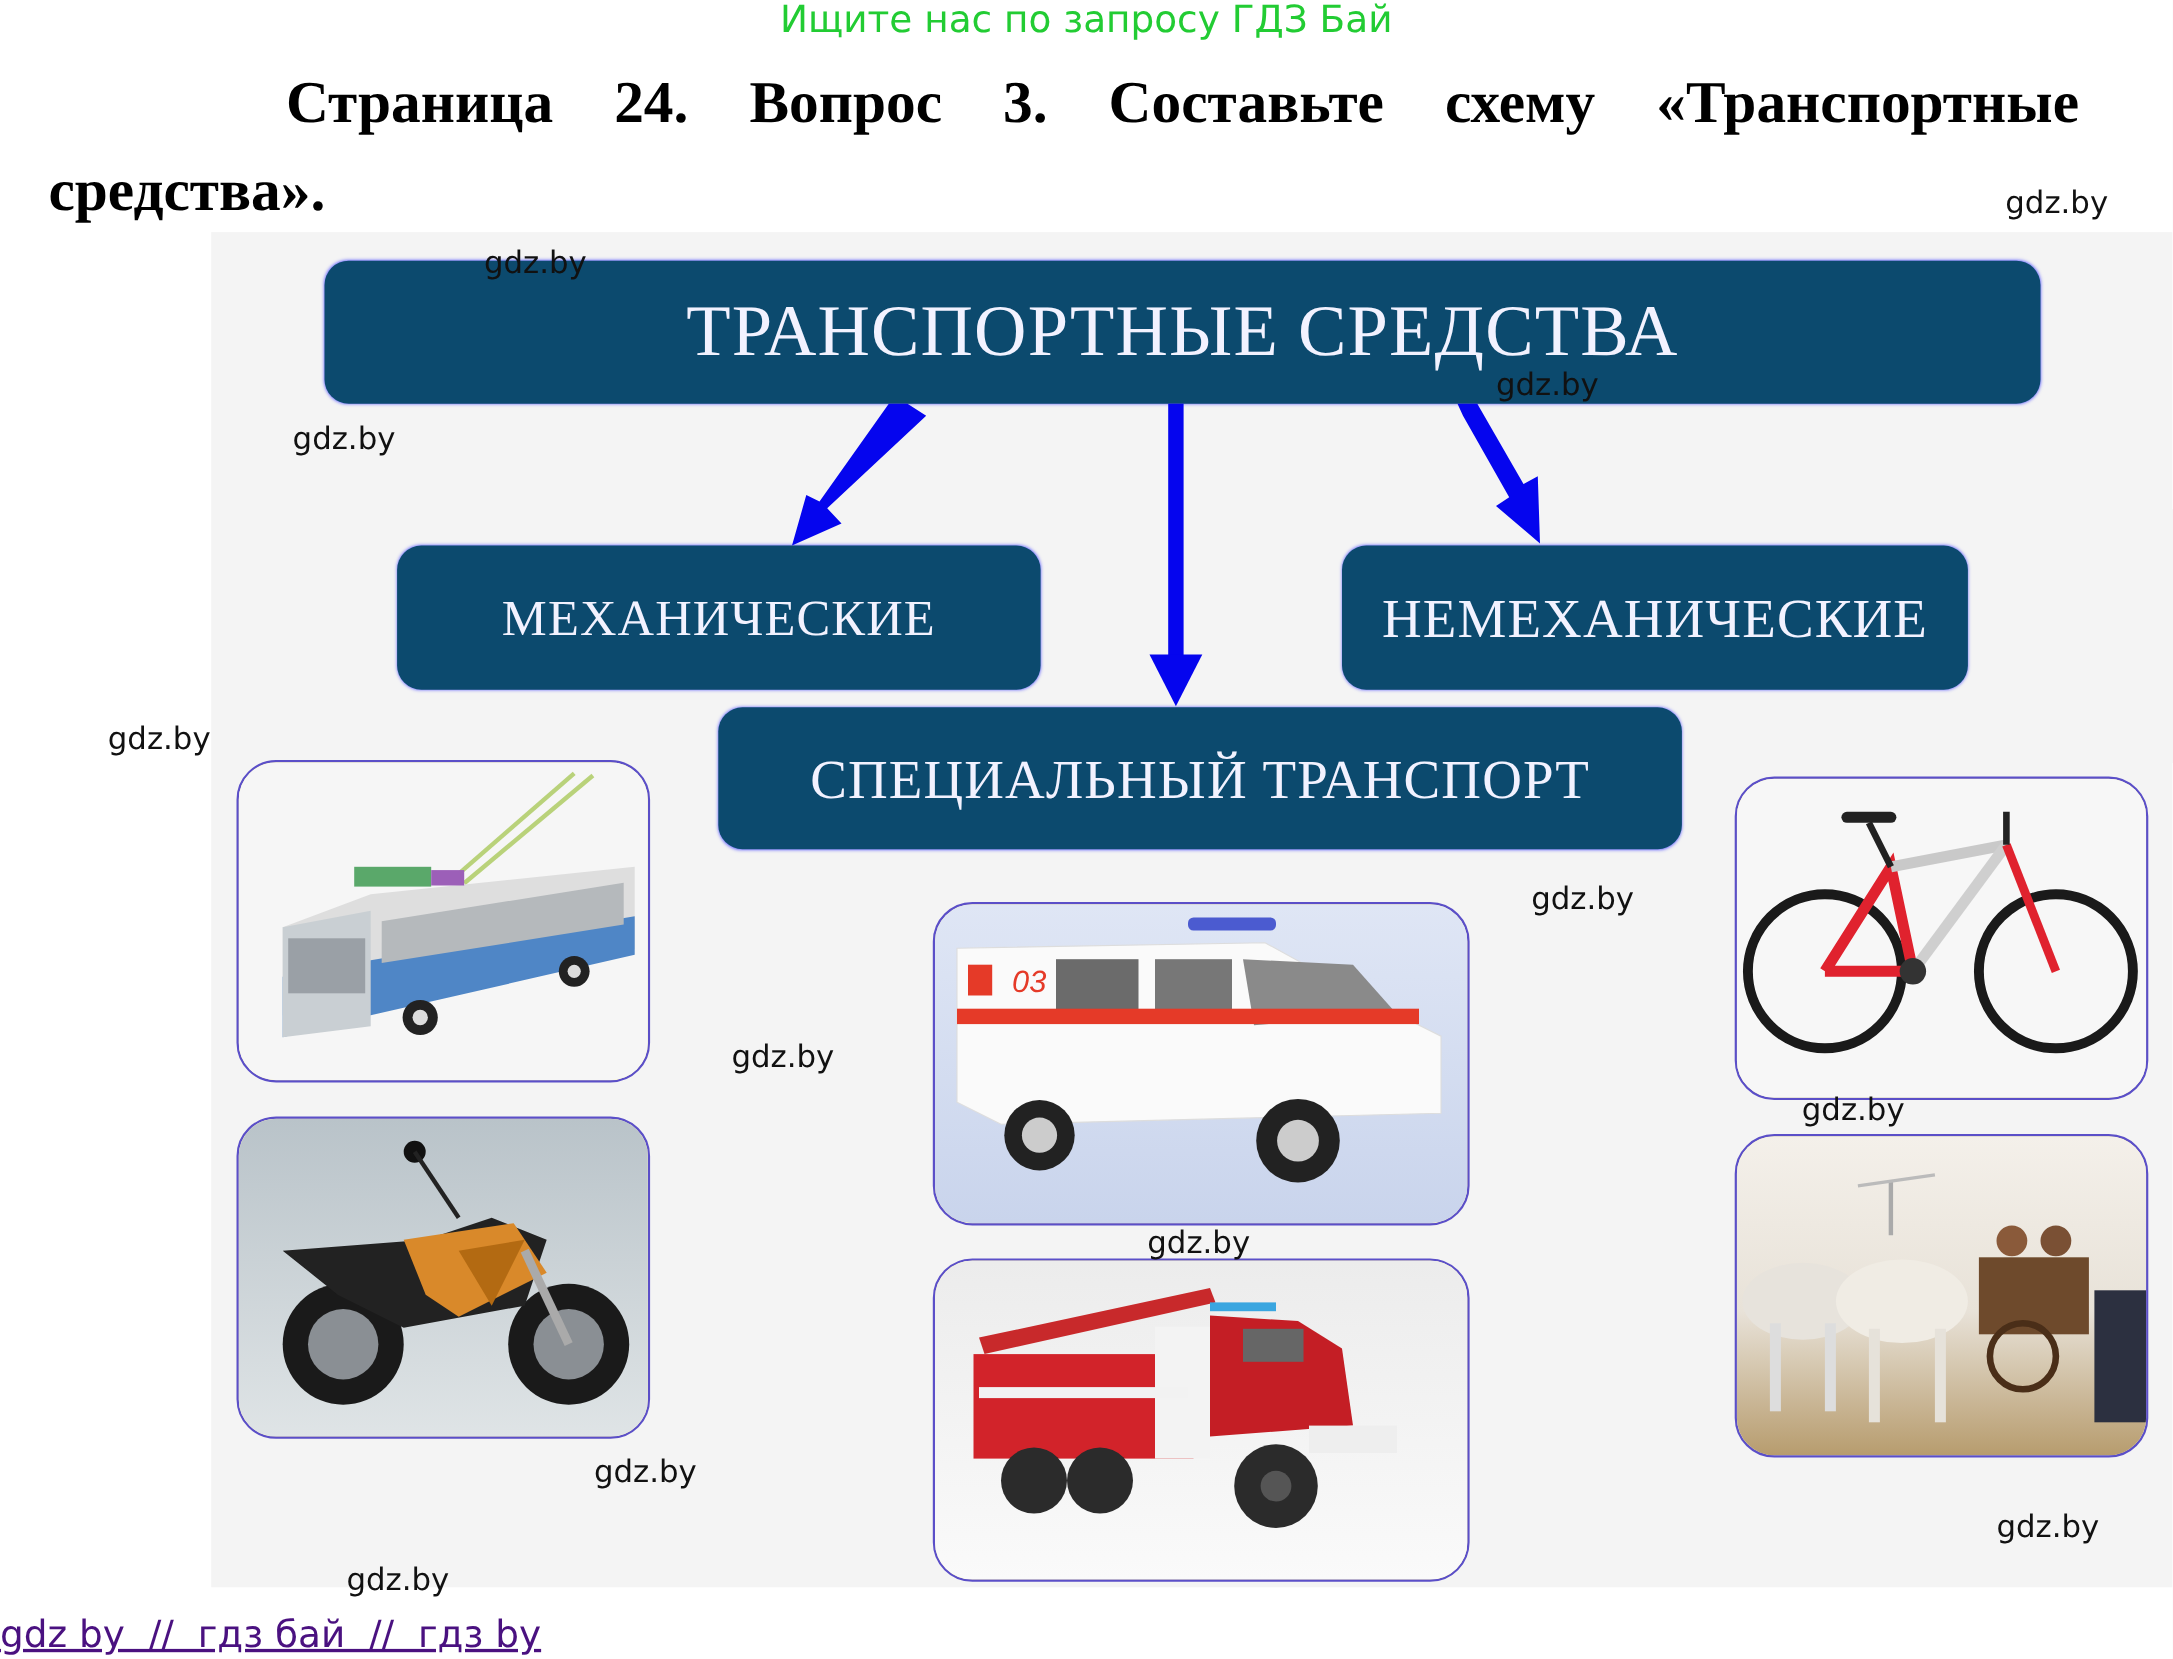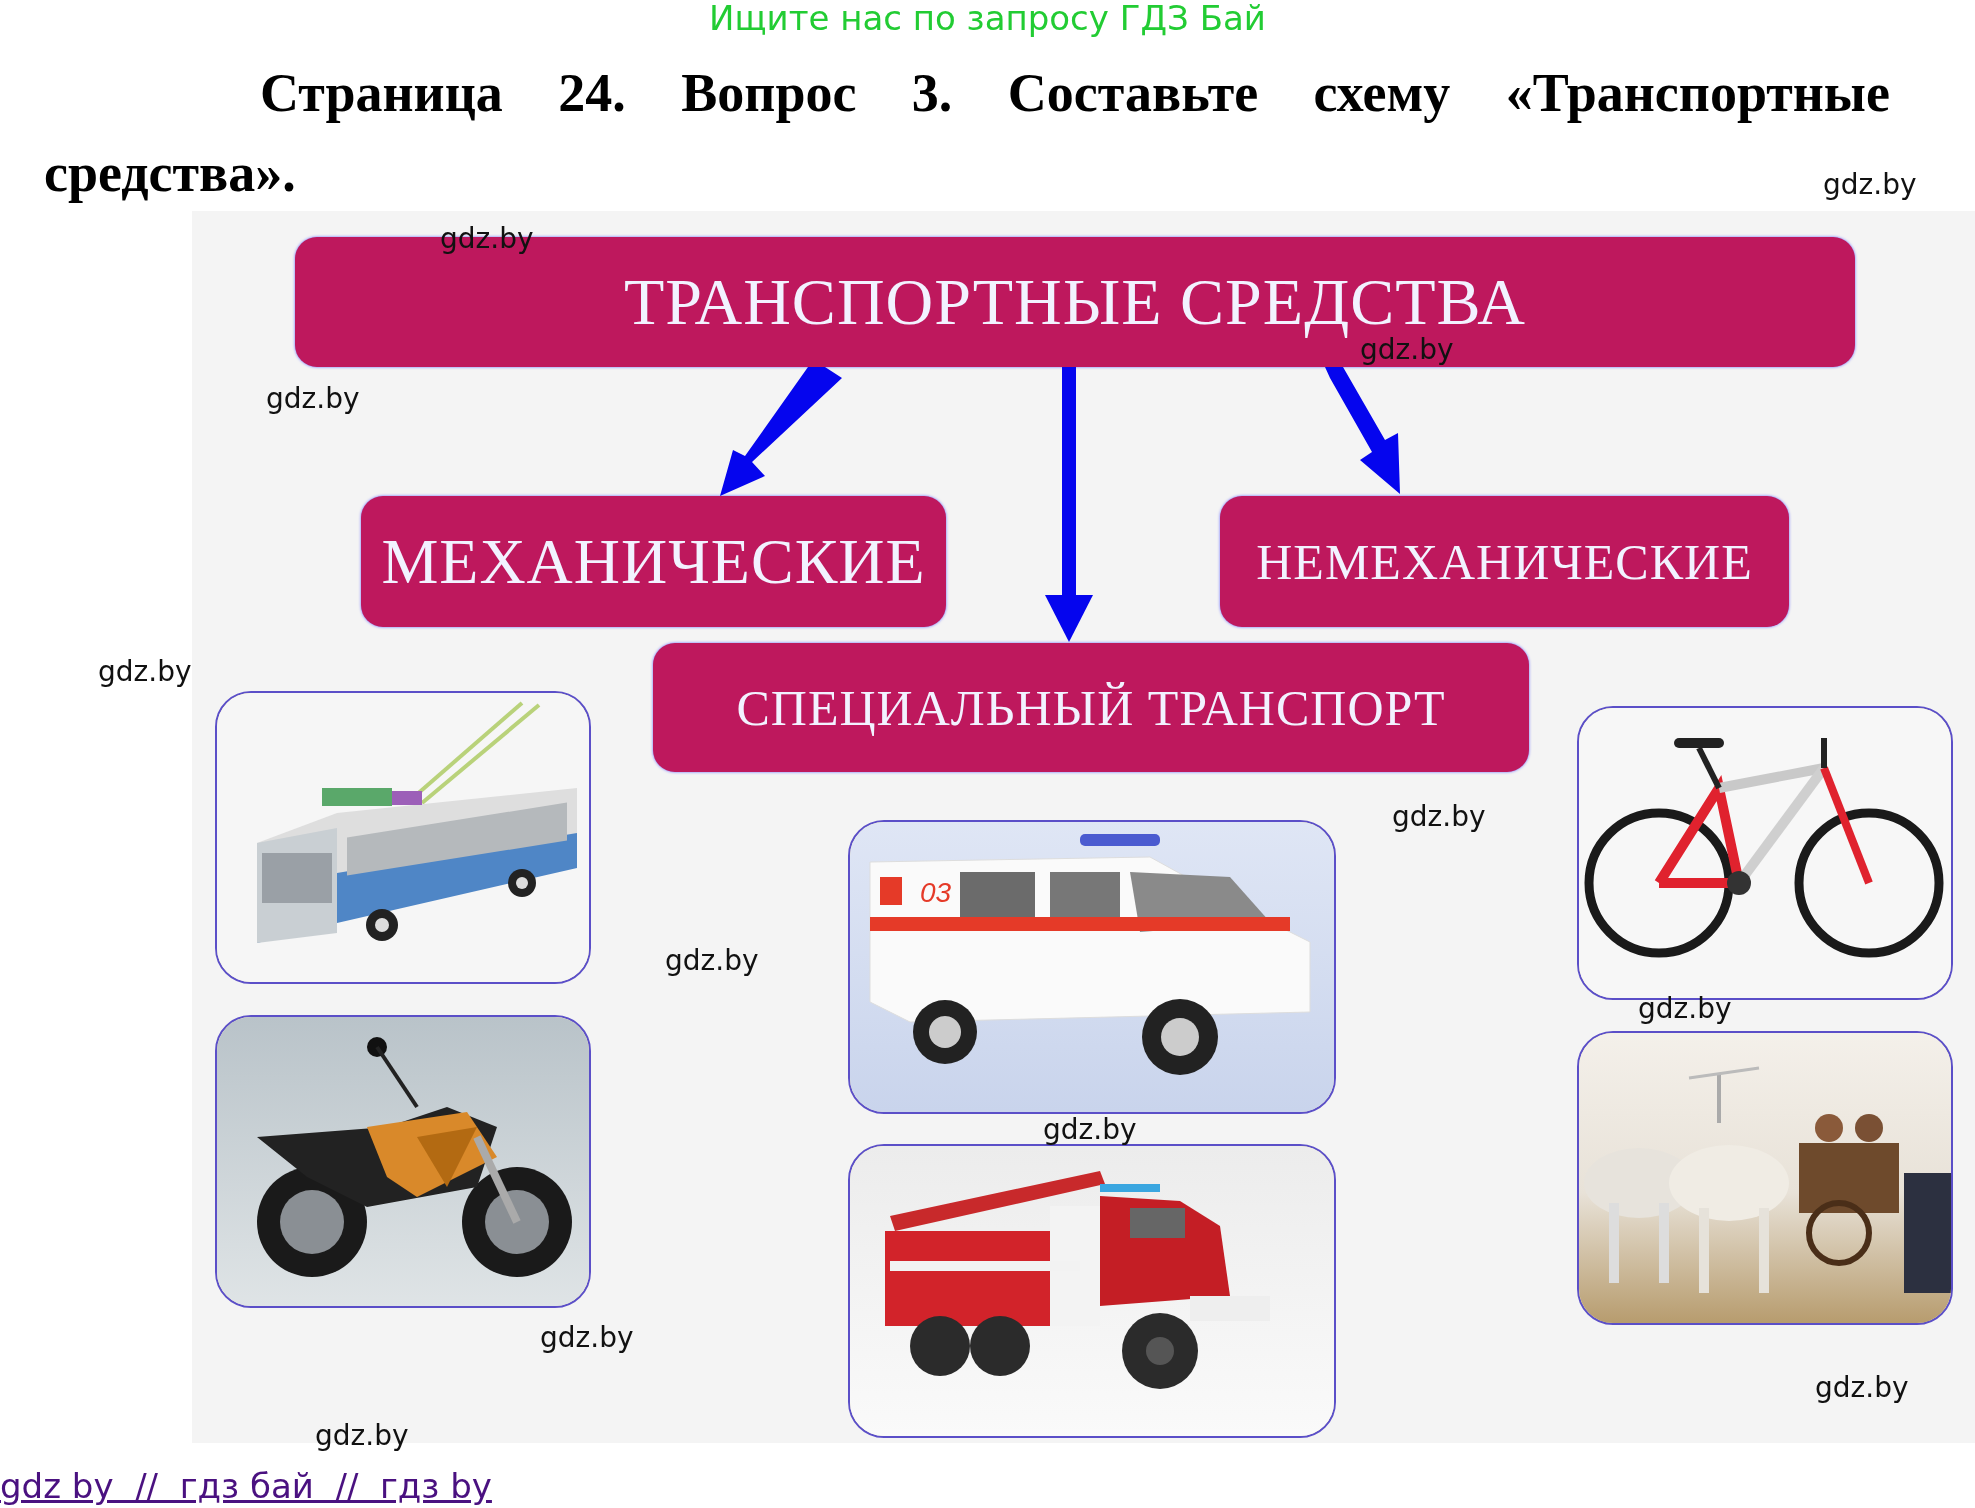--- a/index.html
+++ b/index.html
@@ -4,23 +4,23 @@
 <style>
   html,body{margin:0;padding:0;background:#ffffff;}
   body{width:1975px;height:1508px;position:relative;overflow:hidden;font-family:"Liberation Sans",sans-serif;}
   .abs{position:absolute;}
   .promo{left:0;width:1975px;top:-2px;text-align:center;color:#22cc33;font-size:34px;font-family:"DejaVu Sans","Liberation Sans",sans-serif;}
   .title{font-family:"Liberation Serif",serif;font-weight:bold;font-size:54px;color:#000;}
   .title1{left:212px;top:62px;width:1630px;text-align:justify;text-align-last:justify;white-space:nowrap;word-spacing:14px;margin-left:48px;}
   .title2{left:44px;top:142px;}
   .wm{font-family:"DejaVu Sans","Liberation Sans",sans-serif;font-size:28px;color:#111;white-space:nowrap;z-index:5;}
   .panel{left:192px;top:211px;width:1783px;height:1232px;background:#f4f4f4;}
-  .box{background:#be185d;border-radius:22px;color:#f2f2ff;font-family:"Liberation Serif",serif;display:flex;align-items:center;justify-content:center;letter-spacing:1px;box-shadow:0 0 3px #6666ff;}
+  .box{background:#0c4a6e;border-radius:22px;color:#f2f2ff;font-family:"Liberation Serif",serif;display:flex;align-items:center;justify-content:center;letter-spacing:1px;box-shadow:0 0 3px #6666ff;}
   .banner{left:295px;top:237px;width:1560px;height:130px;font-size:66px;}
-  .mech{left:361px;top:496px;width:585px;height:131px;font-size:64px;}
+  .mech{left:361px;top:496px;width:585px;height:131px;font-size:46px;}
   .nemech{left:1220px;top:496px;width:569px;height:131px;font-size:50px;}
   .special{left:653px;top:643px;width:876px;height:129px;font-size:50px;}
   .card{border:2px solid #5b4fc8;border-radius:36px;overflow:hidden;background:#fef9c3;}
   .card svg{width:100%;height:100%;display:block;}
   .footer{left:0;width:1975px;top:1466px;text-align:left;color:#4a1180;font-size:34px;font-family:"DejaVu Sans","Liberation Sans",sans-serif;white-space:pre;text-decoration:underline;}
   .arrows{left:0;top:0;width:1975px;height:1508px;pointer-events:none;}
 </style>
 </head>
 <body>
 

